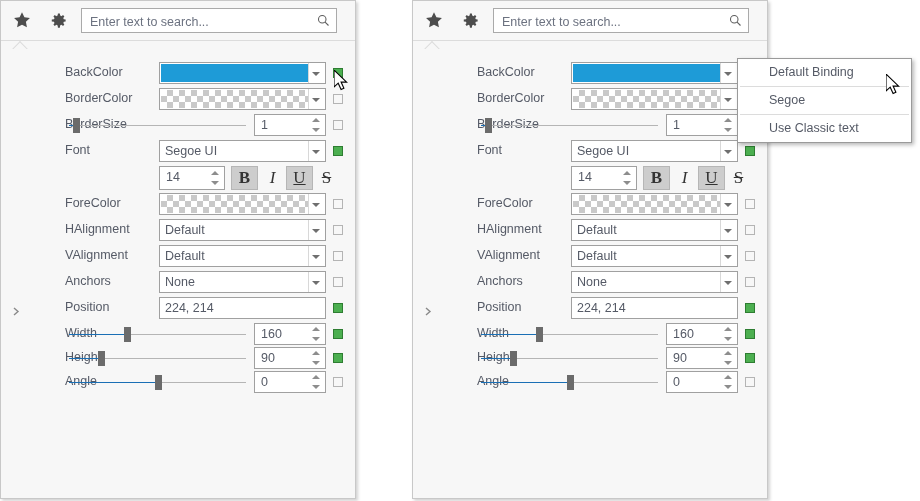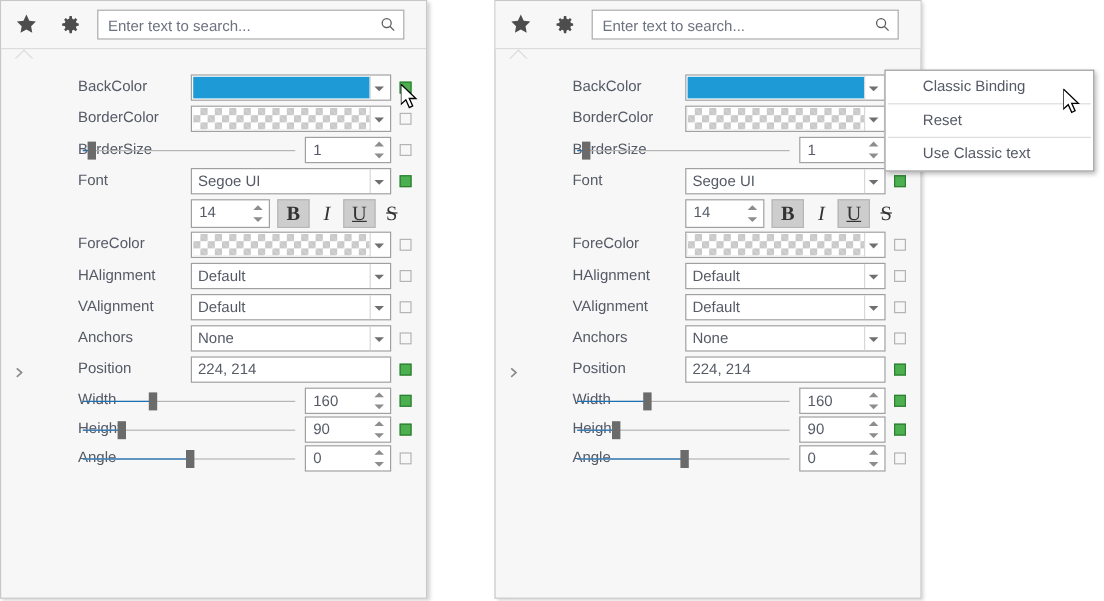--- a/index.html
+++ b/index.html
@@ -632,23 +632,23 @@
               <div class="spin-up"></div>
               <div class="spin-dn"></div>
             </div>
           </div>
           <div class="marker empty"></div>
         </div>
       </div>
   </div>
 
   <div class="context-menu">
-      <div class="menu-item">Classic Binding</div>
+      <div class="menu-item">Default Binding</div>
       <div class="menu-sep"></div>
-      <div class="menu-item">Reset</div>
+      <div class="menu-item">Segoe</div>
       <div class="menu-sep"></div>
       <div class="menu-item">Use Classic text</div>
     </div>
 
   <div class="cursor cursor-left">
     <svg width="16" height="23" viewBox="0 0 16 23">
         <polygon points="0,0 0,17 4.2,13.2 7.1,19.6 9.9,18.3 7.1,12.1 12.6,12.1" fill="#ffffff" stroke="#000000" stroke-width="1.1"></polygon>
       </svg>
   </div>
   <div class="cursor cursor-right">

